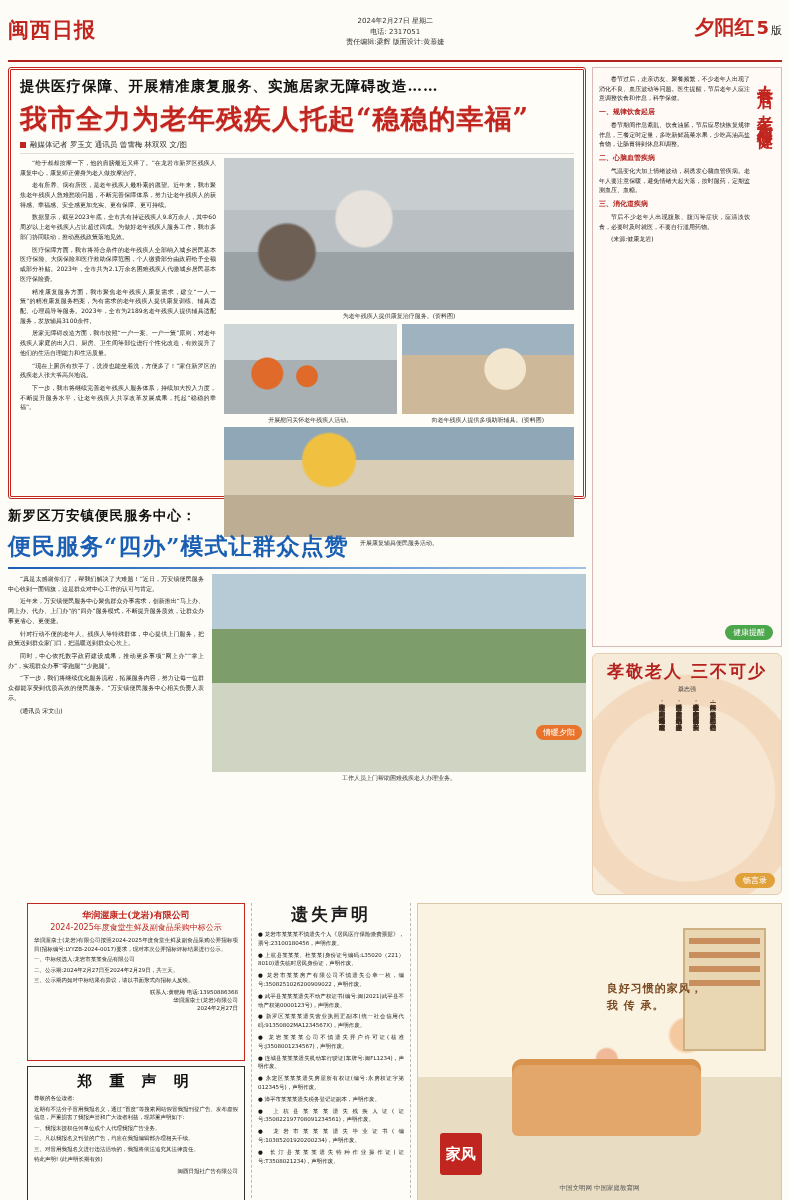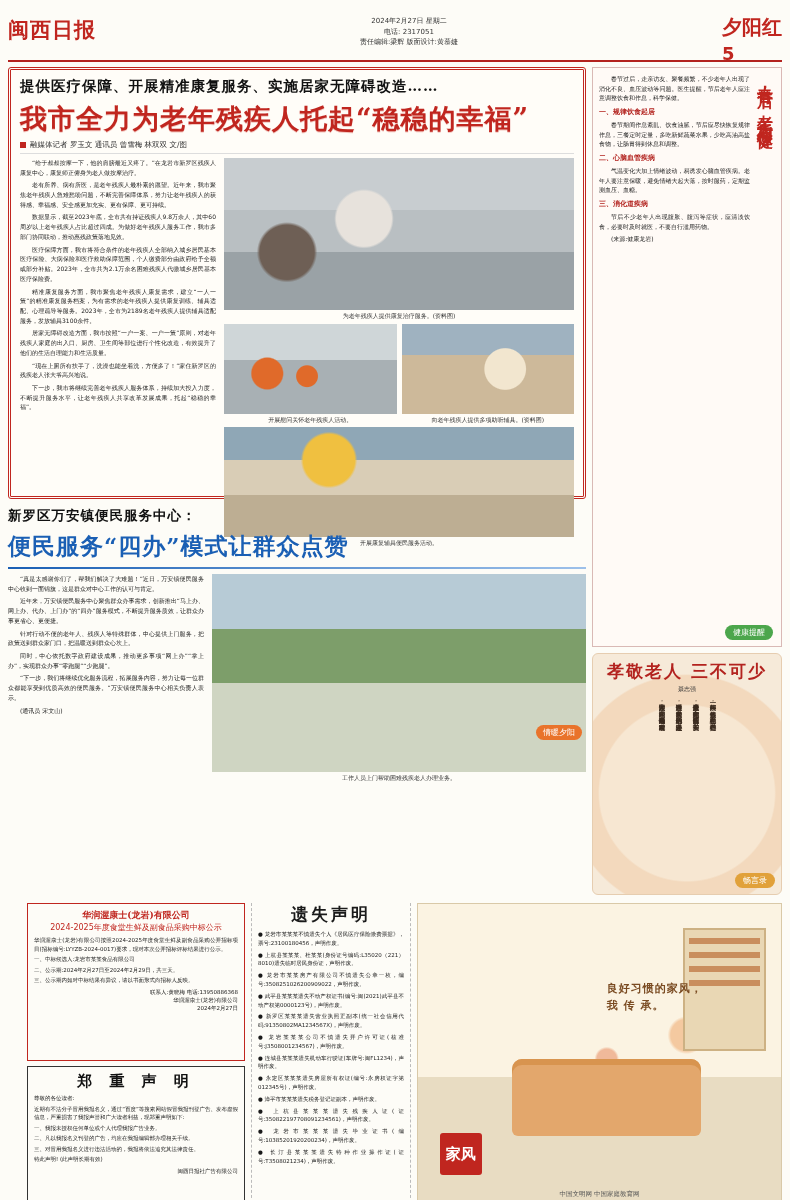--- a/index.html
+++ b/index.html
@@ -7,21 +7,21 @@
     width:790px;height:1200px;background:#fdfcf7;
     font-family:"DejaVu Sans","Liberation Sans",sans-serif;
     color:#1a1a1a;overflow:hidden;position:relative;
   }
   .page{width:790px;height:1044px;position:relative;box-sizing:border-box;padding:10px 8px;}
 
   
   .masthead{display:flex;align-items:flex-start;height:48px;border-bottom:2px solid #b3231f;padding-bottom:2px;}
   .mast-logo{color:#c0261f;font-family:"DejaVu Serif","Liberation Serif",serif;font-weight:bold;font-size:21px;letter-spacing:1px;white-space:nowrap;padding-top:6px;}
   .mast-meta{flex:1;text-align:center;font-size:7px;line-height:1.5;color:#333;padding-top:6px;}
-  .mast-right{display:flex;align-items:baseline;gap:2px;padding-top:4px;flex-direction:column;}
+  .mast-right{display:flex;align-items:baseline;gap:2px;padding-top:4px;}
   .mast-right .t1{color:#c0261f;font-family:"DejaVu Serif","Liberation Serif",serif;font-weight:bold;font-size:20px;}
   .mast-right .t2{color:#c0261f;font-size:18px;font-weight:bold;}
   .mast-right .t3{font-size:11px;color:#222;}
 
   
   .body-wrap{display:flex;gap:6px;margin-top:5px;height:830px;}
   .left-col{width:578px;position:relative;}
   .right-col{width:190px;position:relative;}
 
   
@@ -113,21 +113,21 @@
   .ad-art{position:absolute;inset:0;background:
       radial-gradient(circle at 74% 44%, #f4c9a0 0 5%, transparent 6%),
       radial-gradient(circle at 52% 52%, #f0b99a 0 4%, transparent 5%),
       linear-gradient(180deg,#fbf3e2 0 58%, #e8dcc2 58% 100%);
   }
   .sofa{position:absolute;left:26%;top:52%;width:52%;height:26%;background:#e3a76c;border-radius:10px 10px 6px 6px;box-shadow:inset 0 6px 0 #d8944f;}
   .shelf{position:absolute;right:4%;top:8%;width:22%;height:40%;background:#e9d7b4;border:2px solid #cdb183;}
   .shelf i{display:block;height:6px;background:#c98e5e;margin:8px 4px;}
   .ad-slogan{position:absolute;left:52%;top:26%;font-family:"DejaVu Serif","Liberation Serif",serif;font-size:11px;font-weight:bold;color:#7a4b22;line-height:1.5;letter-spacing:1px;}
   .ad-seal{position:absolute;left:6%;bottom:9%;width:42px;height:42px;background:#c0261f;color:#fff;font-family:"DejaVu Serif","Liberation Serif",serif;font-size:15px;font-weight:bold;display:flex;align-items:center;justify-content:center;border-radius:3px;}
-  .ad-foot{position:absolute;bottom:3px;width:100%;text-align:center;font-size:6.5px;color:#555;}
+  .ad-foot{position:absolute;bottom:9px;width:100%;text-align:center;font-size:6.5px;color:#555;}
 </style>
 </head>
 <body>
 
 <div class="page">
 
   <div class="masthead">
     <div class="mast-logo">闽西日报</div>
     <div class="mast-meta">
       <div>2024年2月27日 星期二</div>

